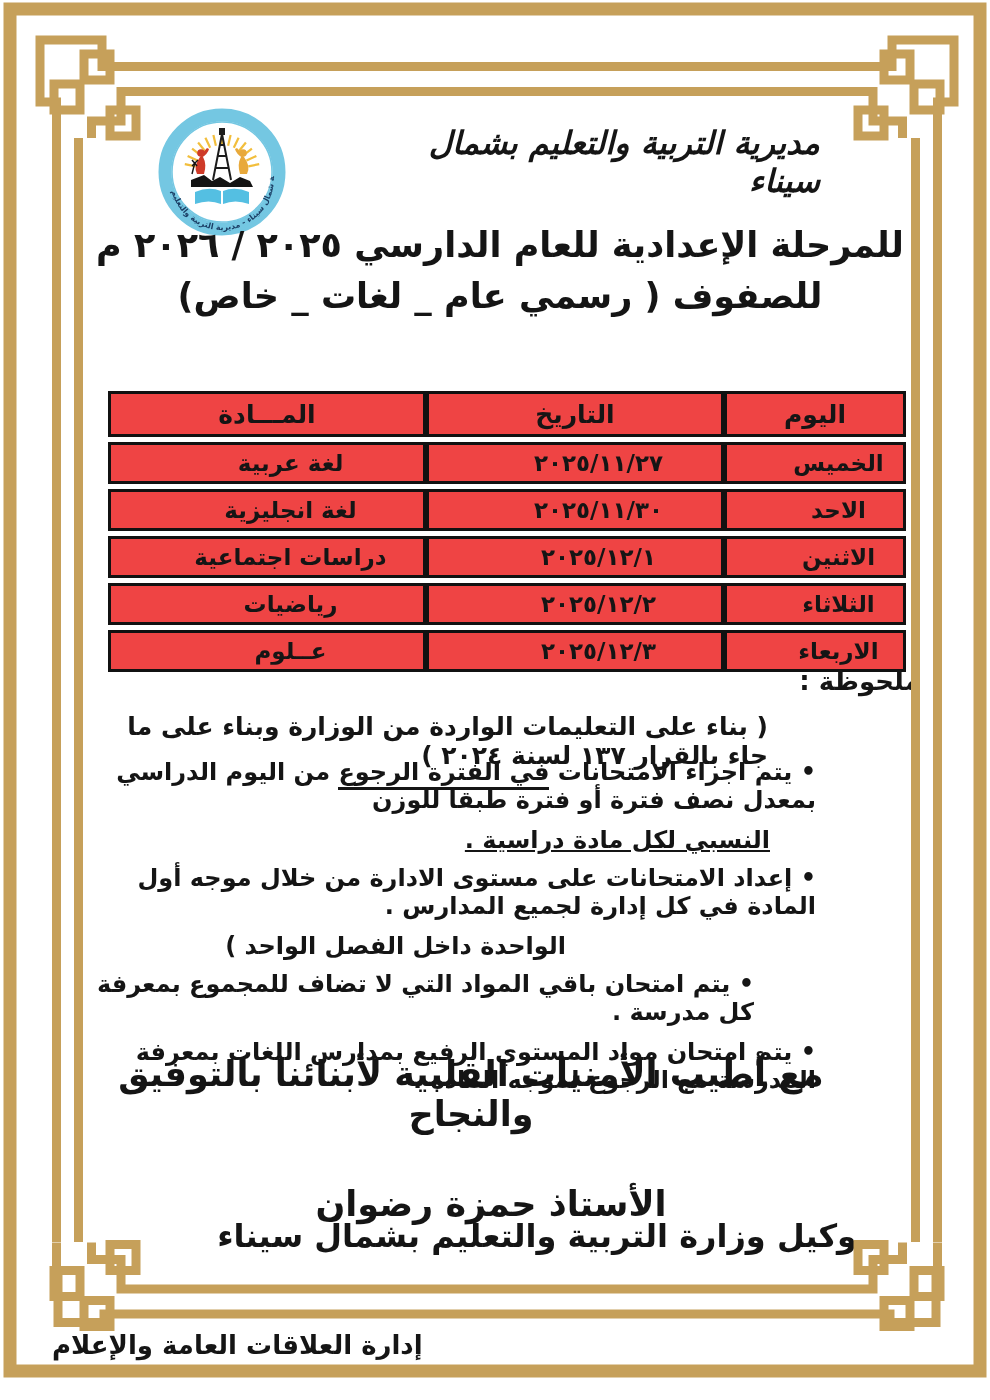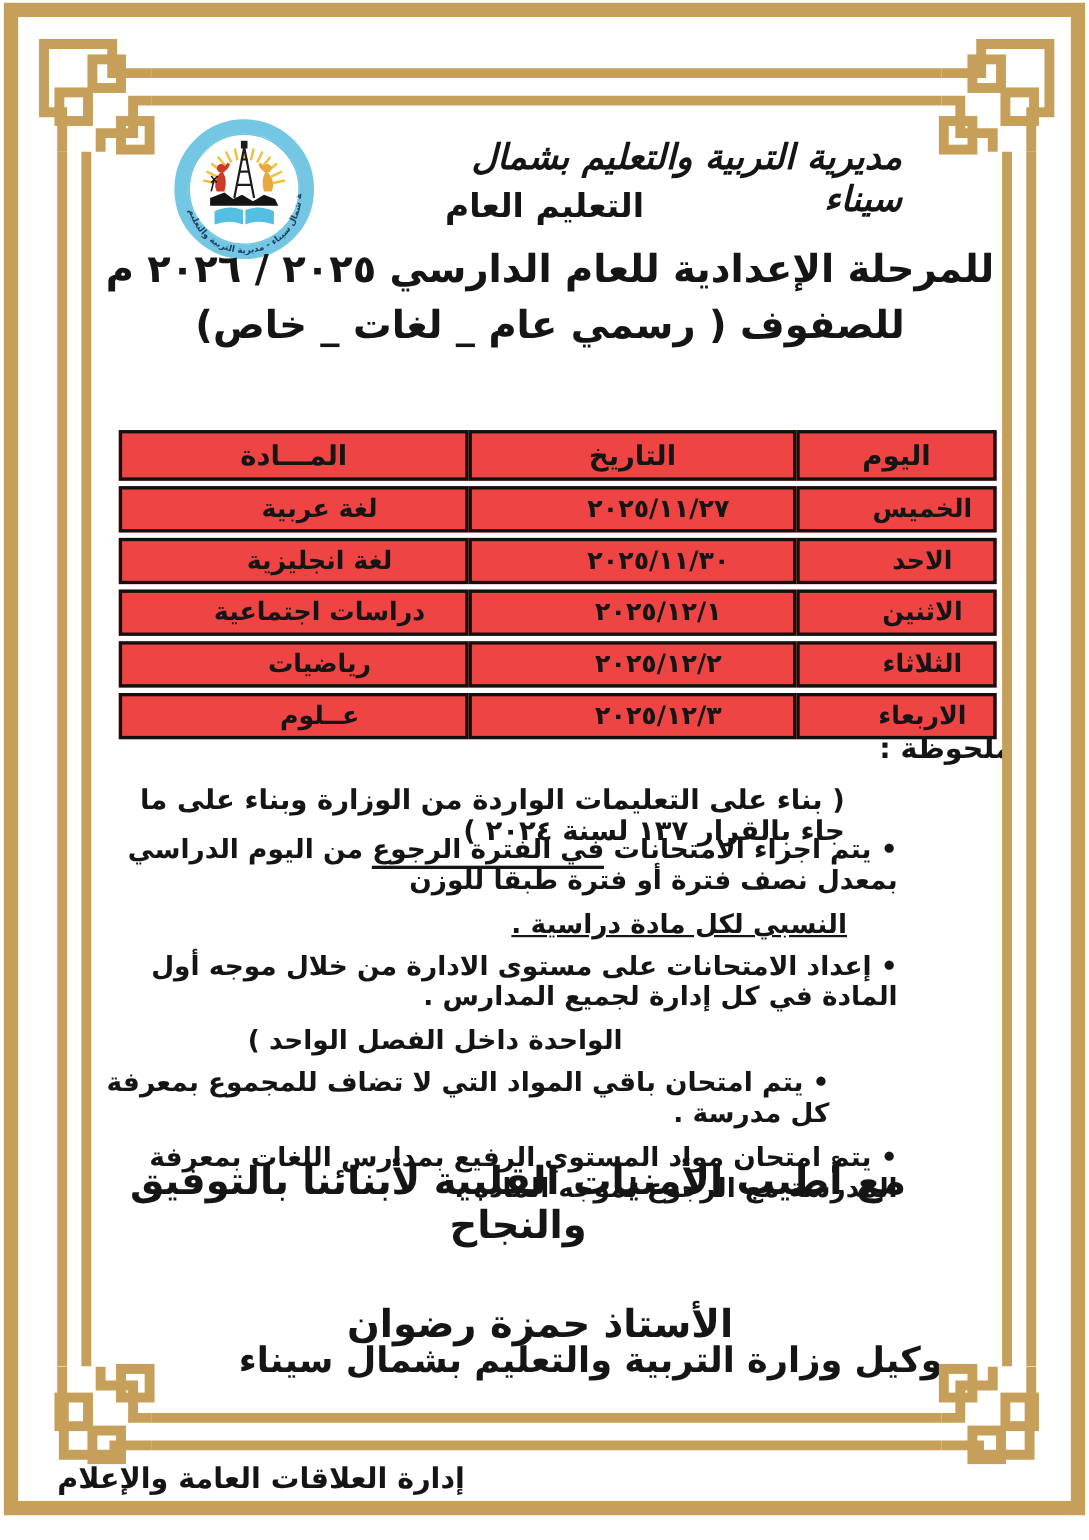--- a/index.html
+++ b/index.html
@@ -121,21 +121,20 @@
 
       <defs>
           <path id="ringArc" d="M -52 6 A 52 52 0 0 0 52 6"></path>
         </defs>
       <text font-size="8" font-weight="bold" fill="#1B3F66">
         <textPath href="#ringArc" startOffset="8%">محافظة شمال سيناء - مديرية التربية والتعليم</textPath>
       </text>
     </svg>
 
     <div class="abs org-line1">مديرية التربية والتعليم بشمال سيناء</div>
-    <div class="abs org-line2">التعليم العام</div>
 
     <div class="abs doc-title">
       <div>للمرحلة الإعدادية للعام الدارسي ٢٠٢٥ / ٢٠٢٦ م</div>
       <div>للصفوف ( رسمي عام _  لغات _ خاص)</div>
     </div>
 
     <table class="sched">
       <colgroup>
         <col style="width:182px">
           <col style="width:298px">

